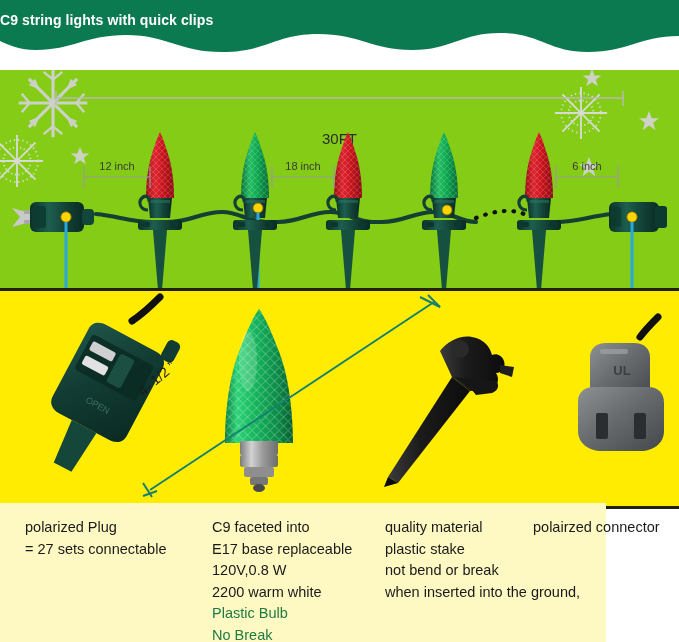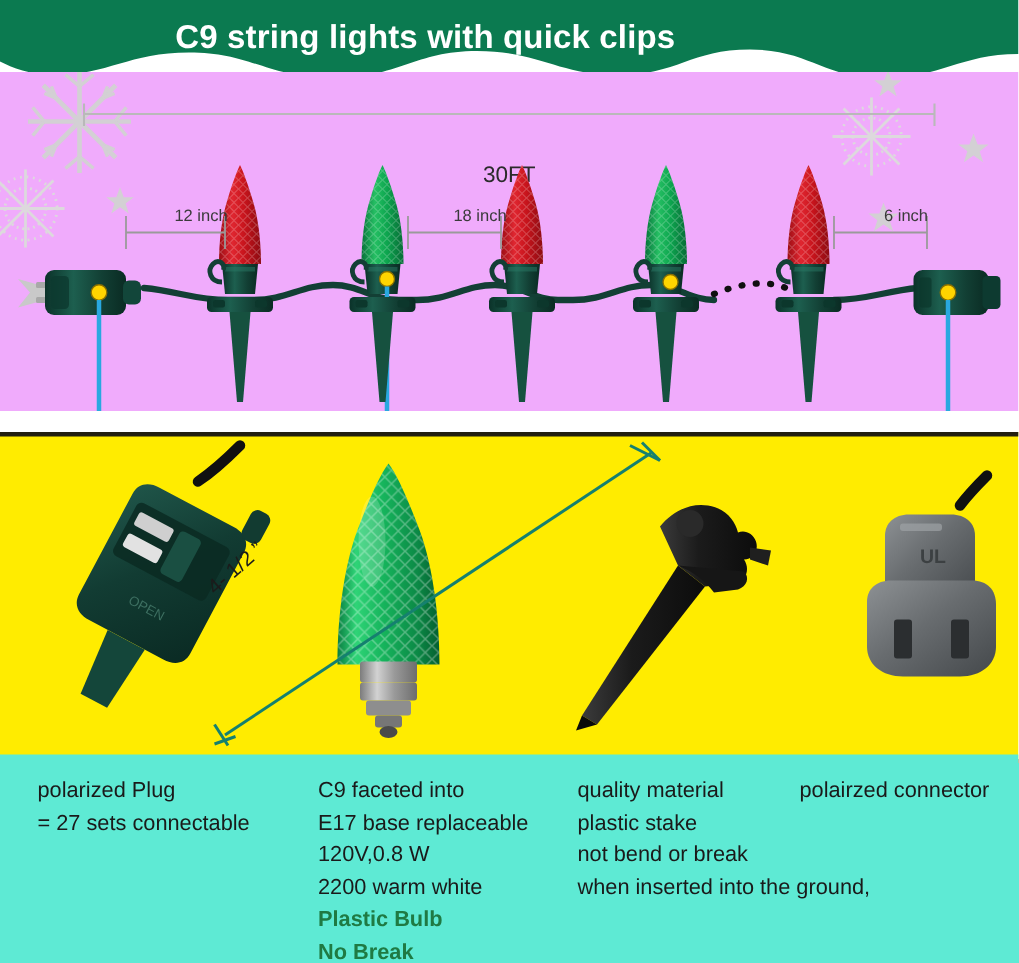--- a/index.html
+++ b/index.html
@@ -7,58 +7,58 @@
     width:679px;height:642px;overflow:hidden;background:#ffffff;
     font-family:"Liberation Sans", sans-serif;
     -webkit-font-smoothing:antialiased;
   }
   #page{position:relative;width:679px;height:642px;}
 
   
   .header-band{position:absolute;left:0;top:0;width:679px;height:62px;overflow:hidden;}
   .header-band svg{position:absolute;left:0;top:0;}
   .header-title{
-    position:absolute;left:0;top:12px;width:567px;text-align:center;
-    color:#ffffff;font-size:22px;font-weight:bold;letter-spacing:0.1px;
+    position:absolute;left:0;top:12px;width:567px;text-align:left;
+    color:#ffffff;font-size:14px;font-weight:bold;letter-spacing:0.1px;
     font-family:"Liberation Sans", sans-serif;
   }
 
   
-  .diagram{position:absolute;left:0;top:48px;width:679px;height:226px;background:#f0abfc;overflow:hidden;}
+  .diagram{position:absolute;left:0;top:70px;width:679px;height:226px;background:#84cc16;overflow:hidden;}
   .deco{position:absolute;fill:#d2d2d2;opacity:.95;}
 
   .dim30-label{
     position:absolute;top:60px;left:0;width:679px;text-align:center;
     font-size:15px;color:#2b2b2b;
   }
   .num{
     position:absolute;top:90px;font-size:15px;color:#3d3d3d;
     transform:translateX(-50%);text-align:center;
   }
   .inchlbl{
     position:absolute;font-size:11px;color:#3a3a3a;
-    transform:translateX(-50%);white-space:nowrap;margin-left:17px;
+    transform:translateX(-50%);white-space:nowrap;
   }
 
   
   .yellow{
     position:absolute;left:0;top:288px;width:679px;height:215px;
     background:#ffec00;border-top:3px solid #231f10;border-bottom:3px solid #231f10;
     overflow:hidden;
   }
   .stake-dim{
     position:absolute;color:#1b1b1b;font-size:14px;
     transform:rotate(-41deg);transform-origin:left center;white-space:nowrap;
   }
 
   
-  .specs{position:absolute;left:0;top:503px;width:679px;height:139px;background:#5eead4;}
+  .specs{position:absolute;left:0;top:503px;width:606px;height:139px;background:#fef9c3;}
   .col{position:absolute;top:14px;font-size:14.5px;color:#1a1a1a;line-height:21.5px;}
   .col .ln{white-space:nowrap;}
-  .col .green{color:#1f7a43;font-weight:bold;}
+  .col .green{color:#1f7a43;font-weight:normal;}
   #col1{left:25px;}
   #col2{left:212px;}
   #col3{left:385px;}
   #col4{left:533px;}
 </style>
 </head>
 <body>
 
 <div id="page">
 

